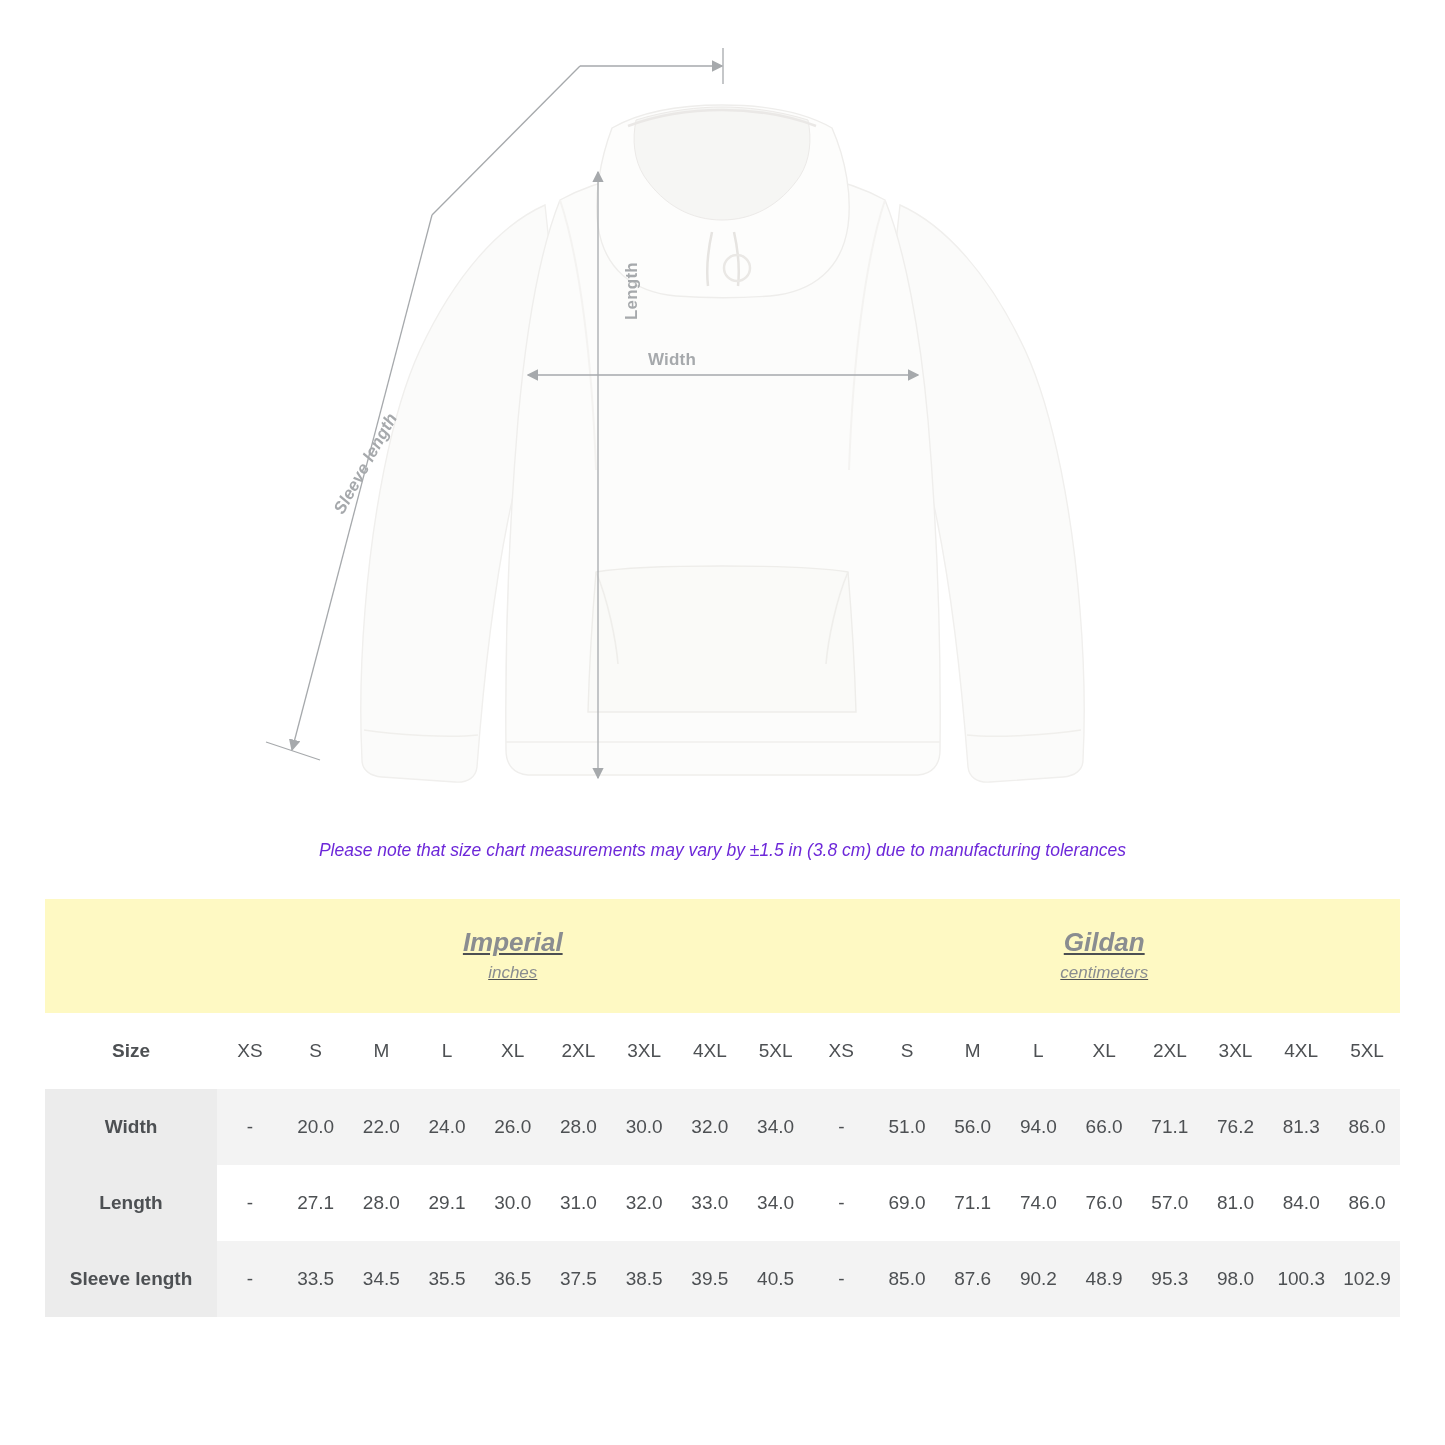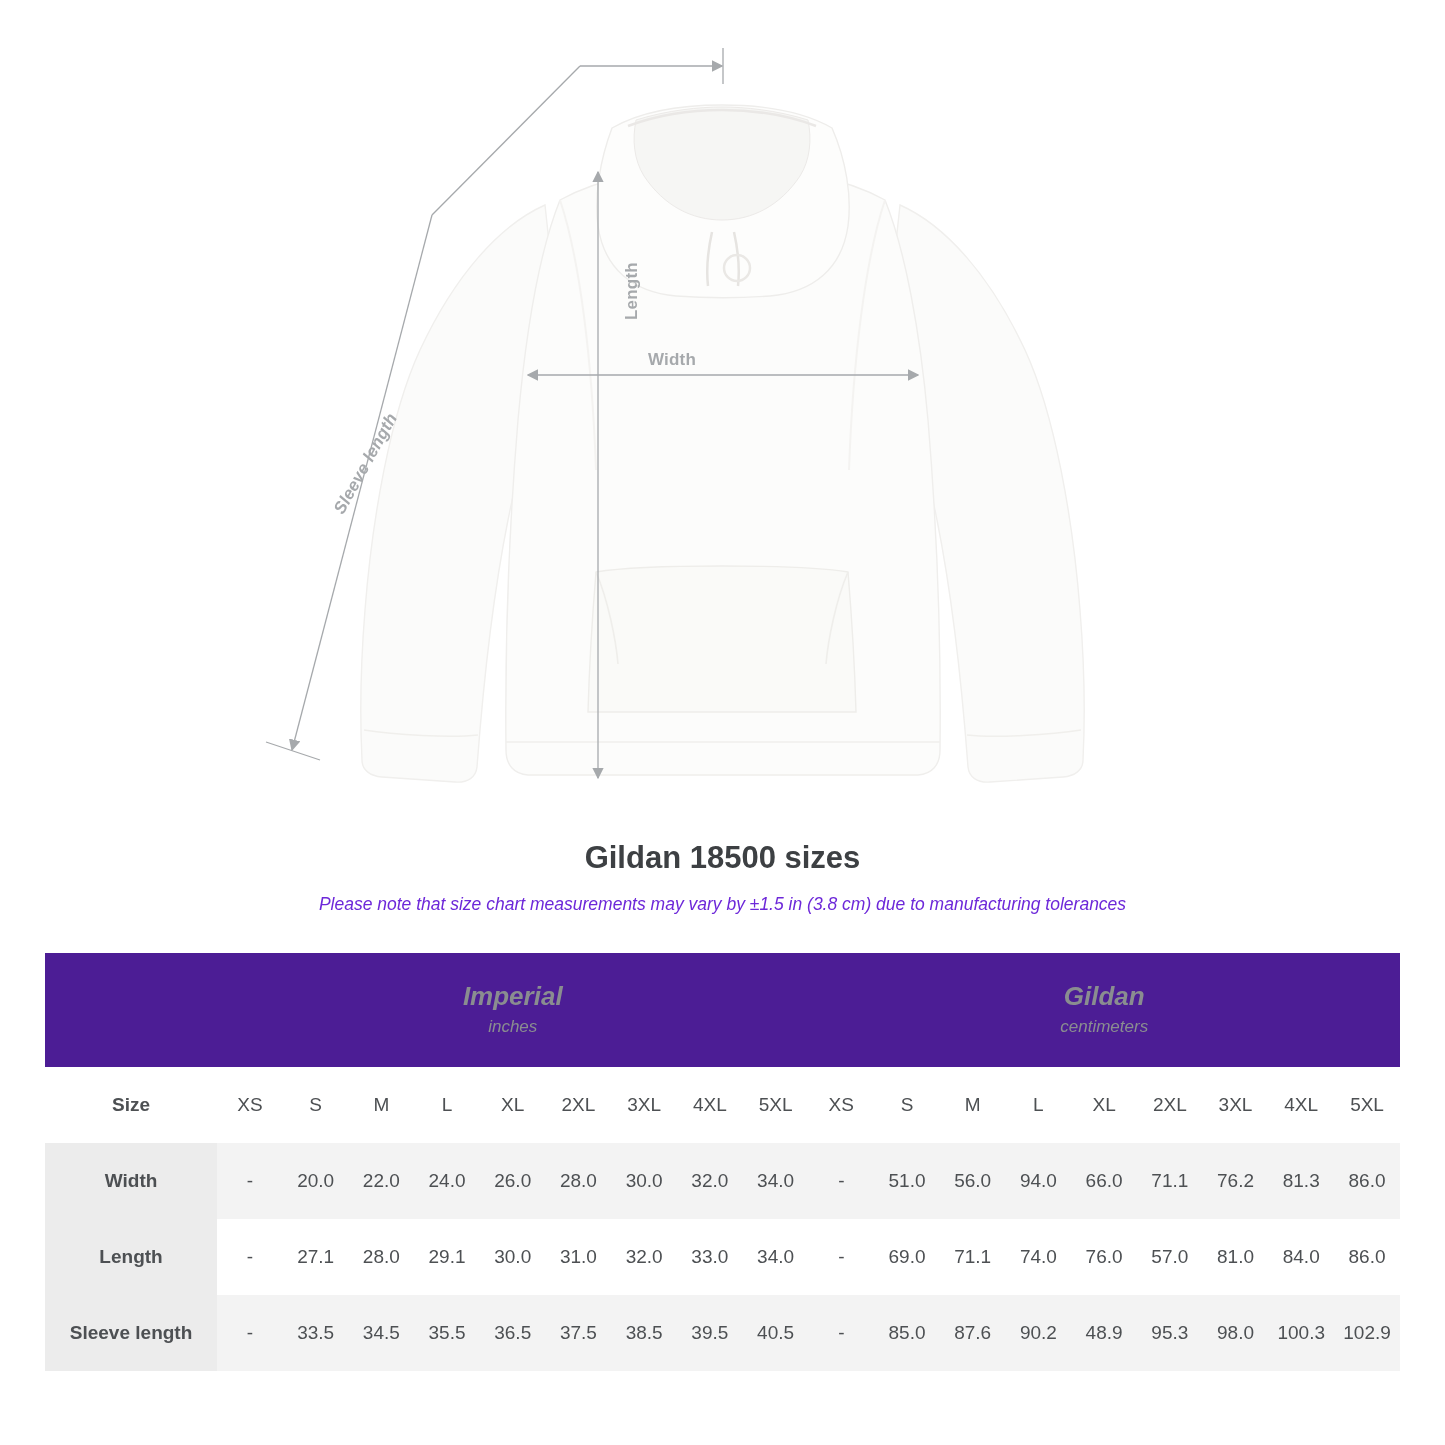--- a/index.html
+++ b/index.html
@@ -78,23 +78,24 @@
     table-layout: fixed;
   }
   table.size-table td, table.size-table th {
     border: none;
     text-align: center;
     font-size: 19px;
     color: #4d5053;
     font-weight: normal;
   }
   .unit-head {
-    background: #4c1d95;
+    background: #fef9c3;
     height: 112px;
     vertical-align: middle;
+    text-decoration: underline;
   }
   .unit-head .unit-name {
     font-size: 26px;
     font-style: italic;
     font-weight: bold;
     color: #8a8d90;
     line-height: 1.25;
   }
   .unit-head .unit-sub {
     font-size: 17px;
@@ -212,21 +213,20 @@
         <path d="M528,375 L918,375" fill="none" stroke="#a6a9ac" stroke-width="1.3" marker-start="url(#arrowStart)" marker-end="url(#arrowEnd)"></path>
       </g>
     </svg>
 
     <div class="dim-label vertical" style="left:622px; top:320px;">Length</div>
     <div class="dim-label" style="left:648px; top:350px;">Width</div>
     <div class="dim-label sleeve" style="left:330px; top:508px;">Sleeve length</div>
   </div>
 
   <div class="title-block">
-    <h1 class="chart-title">Gildan 18500 sizes</h1>
     <p class="chart-note">Please note that size chart measurements may vary by ±1.5 in (3.8 cm) due to manufacturing tolerances</p>
   </div>
 
   <div class="table-wrap">
     <table class="size-table">
       <colgroup>
         <col class="col-rowhead">
         <col class="col-cell">
           <col class="col-cell">
           <col class="col-cell">

